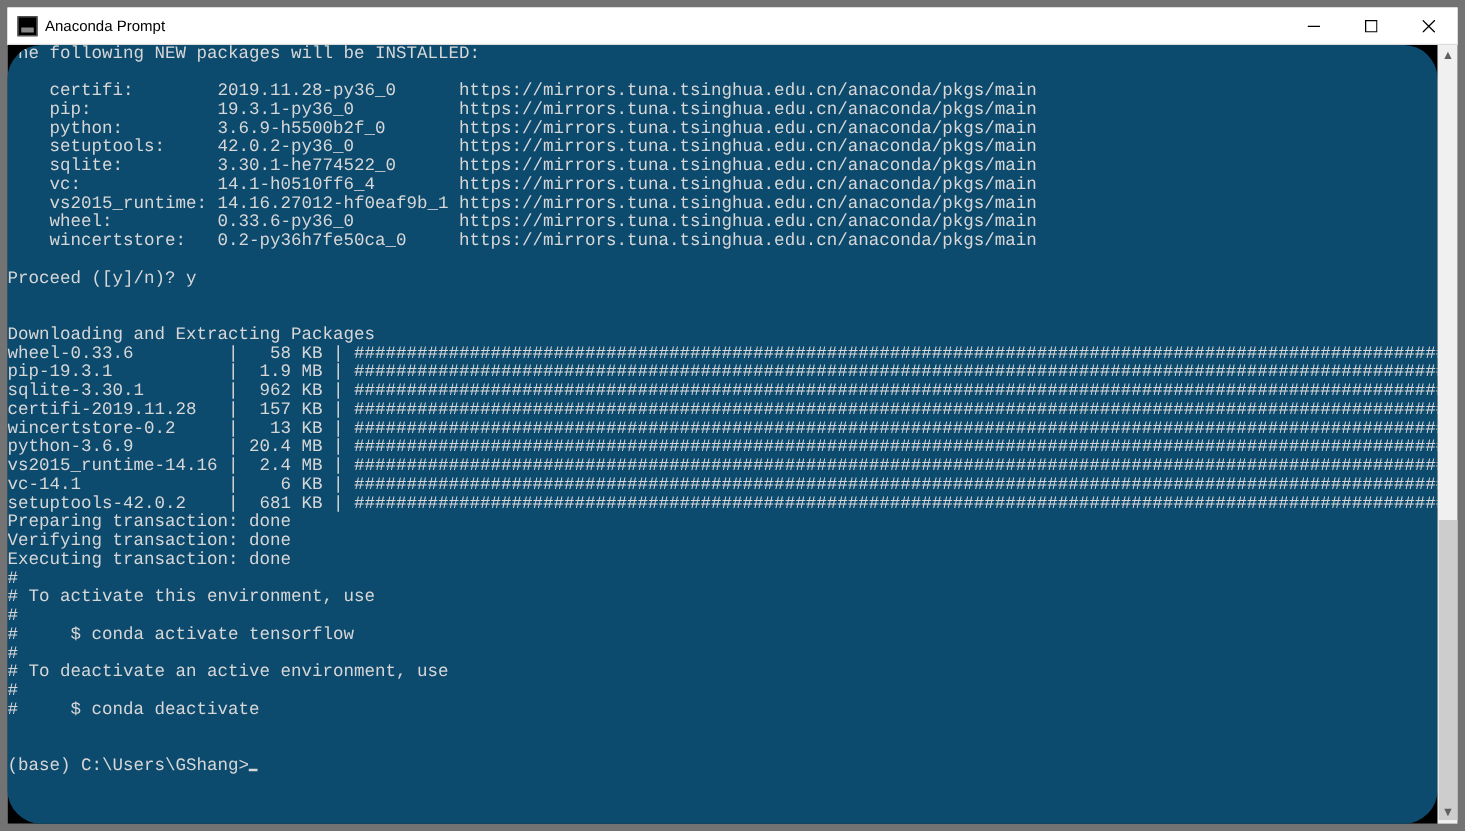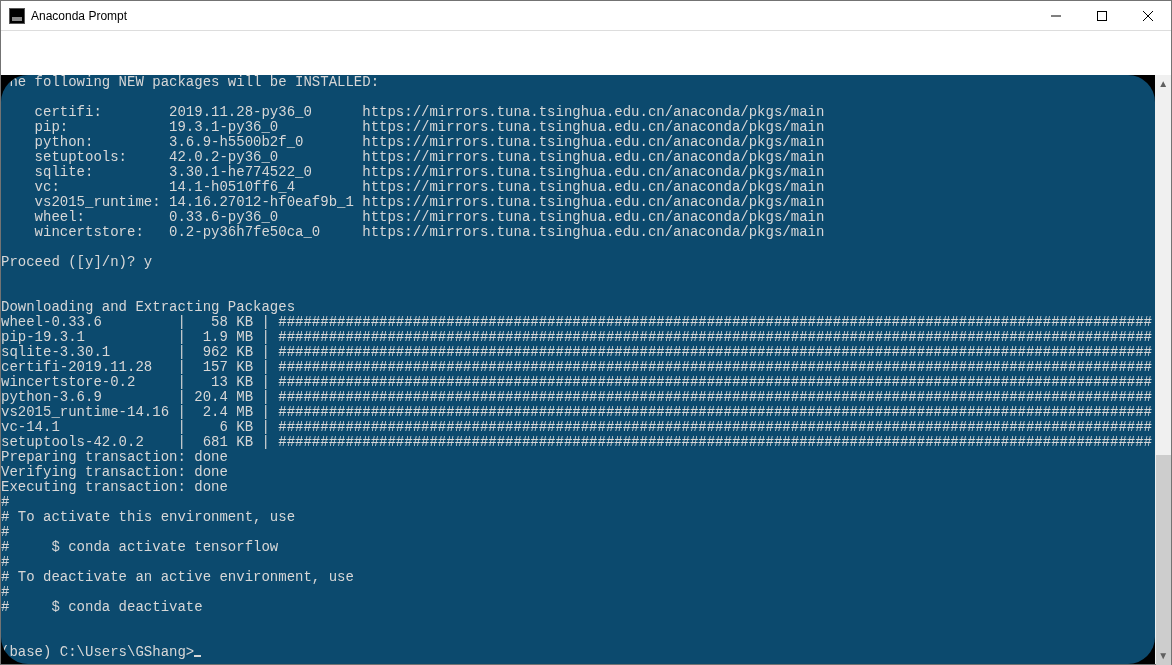--- a/index.html
+++ b/index.html
@@ -4,24 +4,23 @@
 <style>
   * { margin:0; padding:0; box-sizing:border-box; }
   body {
     font-family: "Segoe UI", Tahoma, sans-serif;
     background:#fff;
     width:1172px; height:665px;
     overflow:hidden;
   }
   .window {
     width:1172px; height:665px;
-    border:1px solid #737373;
+    border:6px solid #737373;
     display:flex; flex-direction:column;
     background:#fff;
-    gap:44px;
   }
   .titlebar {
     height:30px;
     background:#fff;
     display:flex;
     align-items:center;
     border-bottom:1px solid #ddd;
   }
   .titlebar .appicon {
     width:16px; height:16px;

